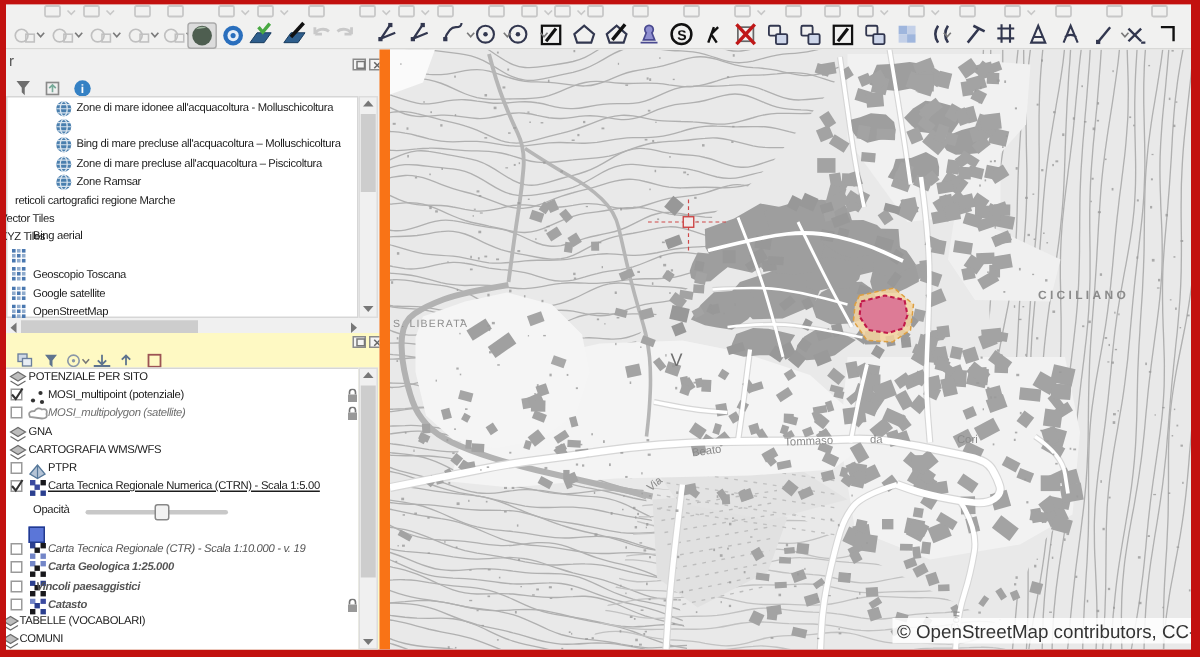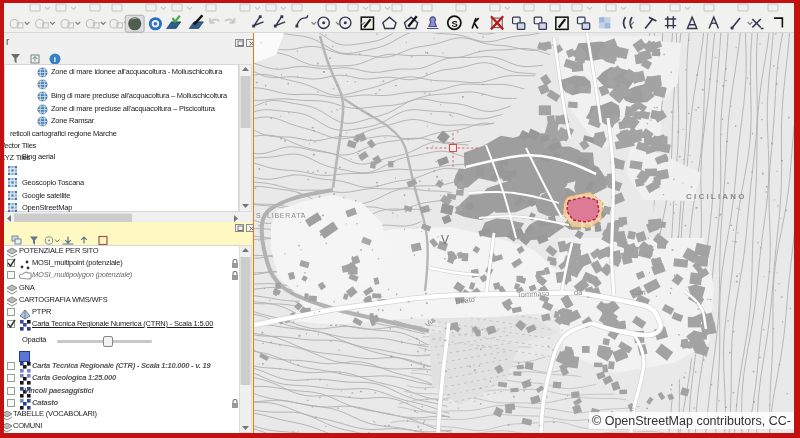--- a/index.html
+++ b/index.html
@@ -1,19 +1,19 @@
 <!DOCTYPE html>
 <html><head><meta charset="utf-8"><style>
 *{margin:0;padding:0;box-sizing:border-box}
 html,body{width:800px;height:438px;overflow:hidden}
 body{font-family:"Liberation Sans",sans-serif;background:#c2110f;position:relative}
 #app{position:absolute;left:4px;top:3px;width:790px;height:430px;background:#f0f0ef;overflow:hidden}
 #toolbar{position:absolute;left:0;top:0;width:790px;height:30px;background:#f1f1f0;border-bottom:1px solid #d8d8d6}
 #panels{position:absolute;left:0;top:30px;width:249px;height:400px;background:#f0f0f0}
-#mapwrap{position:absolute;left:249px;top:30px;width:437px;height:400px;border-left:1px solid #f97316;background:#ebebeb}
+#mapwrap{position:absolute;left:249px;top:30px;width:437px;height:400px;border-left:7px solid #f97316;background:#ebebeb}
 .winbtn{position:absolute;width:9px;height:8px;border:1px solid #8a8a8a;background:#f4f4f4}
 .txt{position:absolute;font-size:7.5px;color:#1c1c1c;white-space:nowrap;letter-spacing:-0.22px}
 .it{font-style:italic;color:#6e6e6e}
 .bold{font-weight:normal}
 .cb{position:absolute;width:8px;height:8px;border:1px solid #9a9a9a;background:#fff}
 </style></head>
 <body>
 <div id="app">
 <div id="toolbar"><svg width="790" height="30" xmlns="http://www.w3.org/2000/svg">
         <rect x="26" y="1" width="10" height="7" rx="1" fill="none" stroke="#c8c8c8" stroke-width="1.2"></rect>
@@ -290,21 +290,21 @@
         </svg>
         <div class="txt bold" style="left:28px;top:36px">MOSI_multipoint (potenziale)</div>
         <svg width="10" height="10" style="position:absolute;left:226px;top:37px" xmlns="http://www.w3.org/2000/svg">
           <path d="M3,4 v-1.5 a2,2 0 0,1 4,0 V4" fill="none" stroke="#777" stroke-width="1.1"></path>
           <rect x="2" y="4" width="6" height="5" fill="#999"></rect>
         </svg>
         <div class="cb" style="left:3px;top:49px"></div>
         <svg width="14" height="10" style="position:absolute;left:14px;top:49px" xmlns="http://www.w3.org/2000/svg">
           <path d="M2,7 q-2,-4 3,-4 q2,-3 5,-1 q4,-1 3,3 q1,3 -3,3 z" fill="none" stroke="#9a9a9a" stroke-width="1.2"></path>
         </svg>
-        <div class="txt it" style="left:28px;top:48px">MOSI_multipolygon (potenziale)</div>
+        <div class="txt it" style="left:28px;top:48px">MOSI_multipolygon (satellite)</div>
         <svg width="10" height="10" style="position:absolute;left:226px;top:49px" xmlns="http://www.w3.org/2000/svg">
           <path d="M3,4 v-1.5 a2,2 0 0,1 4,0 V4" fill="none" stroke="#777" stroke-width="1.1"></path>
           <rect x="2" y="4" width="6" height="5" fill="#999"></rect>
         </svg>
         <svg width="12" height="11" style="position:absolute;left:2px;top:62px" xmlns="http://www.w3.org/2000/svg">
           <path d="M1,4 l5,-3 l5,3 l-5,3 z" fill="#bdbdbd" stroke="#6b6b6b" stroke-width="0.8"></path>
           <path d="M1,7 l5,3 l5,-3" fill="none" stroke="#6b6b6b" stroke-width="0.8"></path>
         </svg>
         <div class="txt" style="left:15px;top:61px">GNA</div>
         <svg width="12" height="11" style="position:absolute;left:2px;top:74px" xmlns="http://www.w3.org/2000/svg">
@@ -335,21 +335,21 @@
         <div style="position:absolute;left:99px;top:114px;width:10px;height:11px;background:#f2f2f2;border:1px solid #888;border-radius:2px"></div>
         <div style="position:absolute;left:15px;top:129px;width:11px;height:11px;background:#5b76d8;border:1px solid #223a8f"></div>
         <div class="cb" style="left:3px;top:140px"></div>
         <svg width="11" height="11" style="position:absolute;left:16px;top:140px" xmlns="http://www.w3.org/2000/svg">
           <rect x="0" y="0" width="3.6" height="3.6" fill="#2b3f8f"></rect>
           <rect x="0" y="7" width="3.6" height="3.6" fill="#7386c8"></rect>
           <rect x="3" y="3" width="3.6" height="3.6" fill="#18181c"></rect>
           <rect x="7" y="0" width="3.6" height="3.6" fill="#18181c"></rect>
           <rect x="7" y="7" width="3.6" height="3.6" fill="#7386c8"></rect>
         </svg>
-        <div class="txt it" style="left:28px;top:139px;font-weight:bold;color:#555">Carta Tecnica Regionale  (CTR) - Scala 1:10.000 - v. 19</div>
+        <div class="txt it" style="left:28px;top:139px;font-weight:normal;color:#555">Carta Tecnica Regionale  (CTR) - Scala 1:10.000 - v. 19</div>
         <div class="cb" style="left:3px;top:152px"></div>
         <svg width="11" height="11" style="position:absolute;left:16px;top:152px" xmlns="http://www.w3.org/2000/svg">
           <rect x="0" y="0" width="3.6" height="3.6" fill="#7386c8"></rect>
           <rect x="0" y="7" width="3.6" height="3.6" fill="#18181c"></rect>
           <rect x="3" y="3" width="3.6" height="3.6" fill="#18181c"></rect>
           <rect x="7" y="0" width="3.6" height="3.6" fill="#7386c8"></rect>
           <rect x="7" y="7" width="3.6" height="3.6" fill="#18181c"></rect>
         </svg>
         <div class="txt it" style="left:28px;top:151px;font-weight:bold;color:#555">Carta Geologica 1:25.000</div>
         <div class="cb" style="left:3px;top:165px"></div>

